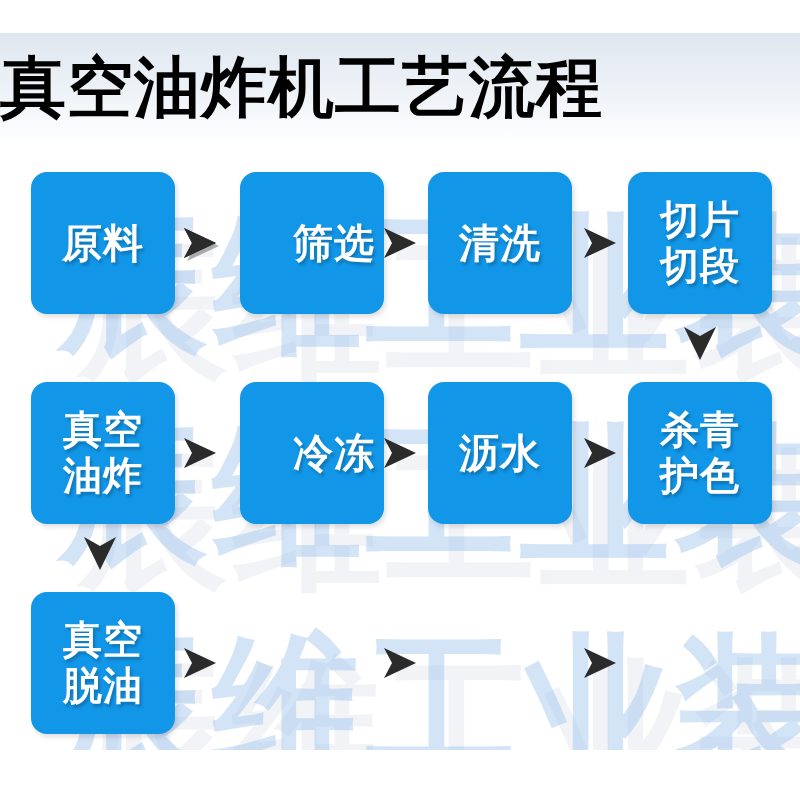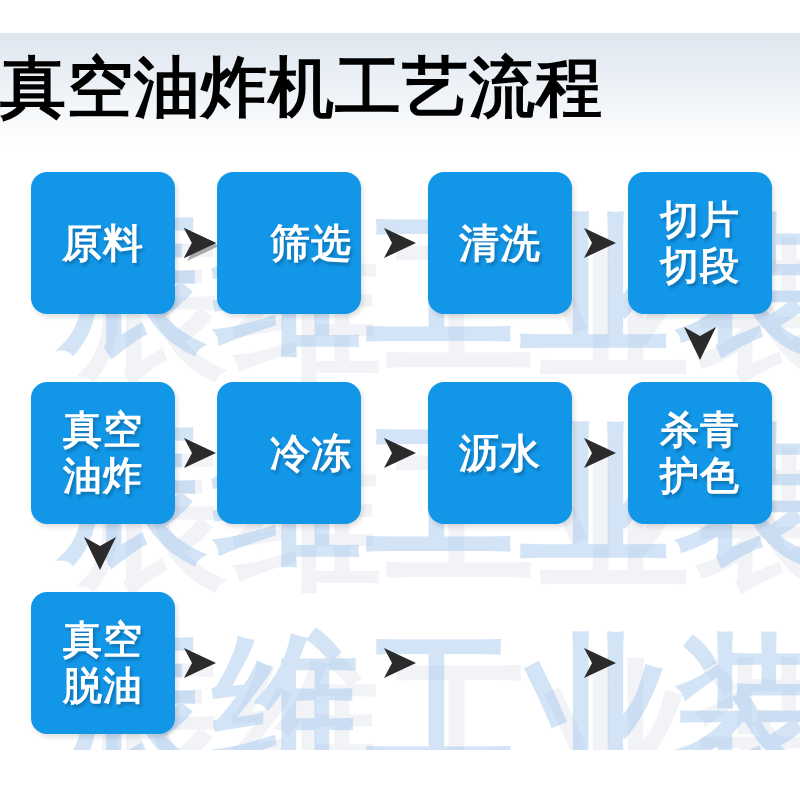--- a/index.html
+++ b/index.html
@@ -101,21 +101,21 @@
     text-align: center;
     letter-spacing: 1px;
     text-shadow: 2px 3px 3px rgba(0,0,0,0.22);
     white-space: pre-line;
     font-family: "DejaVu Sans", "Liberation Sans", sans-serif;
   }
   .node-label.two-line { font-size: 39px; line-height: 46px; }
 
   
   .c1 { left: 16px; margin-left: 15px; }
-  .c2 { left: 217px; padding-left: 44px; }
+  .c2 { left: 240px; padding-left: 44px; }
   .c3 { left: 428px; }
   .c4 { left: 628px; }
   
   .r1 { top: 172px; }
   .r2 { top: 382px; }
   .r3 { top: 592px; }
 
   
   .arrow-h {
     position: absolute;

